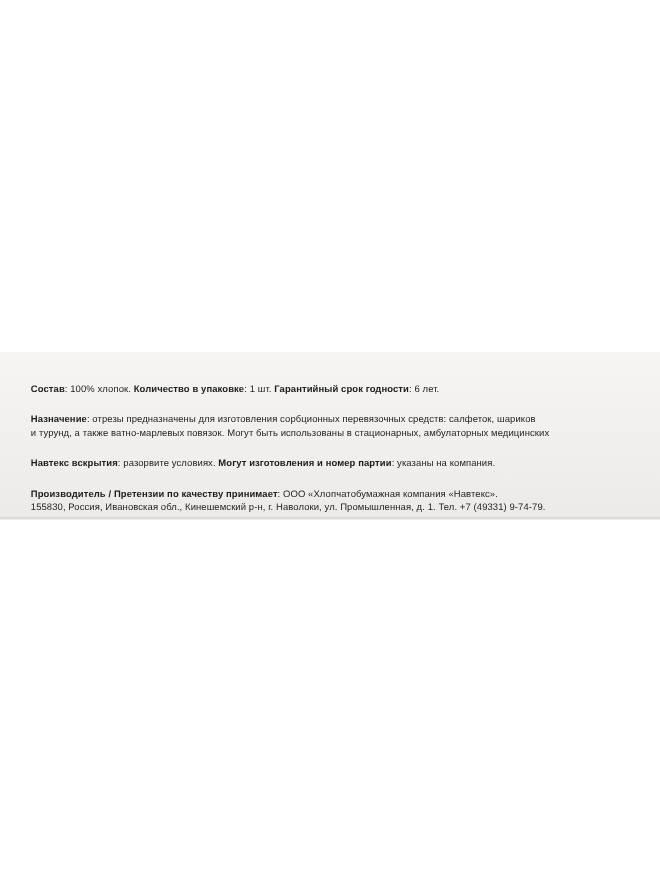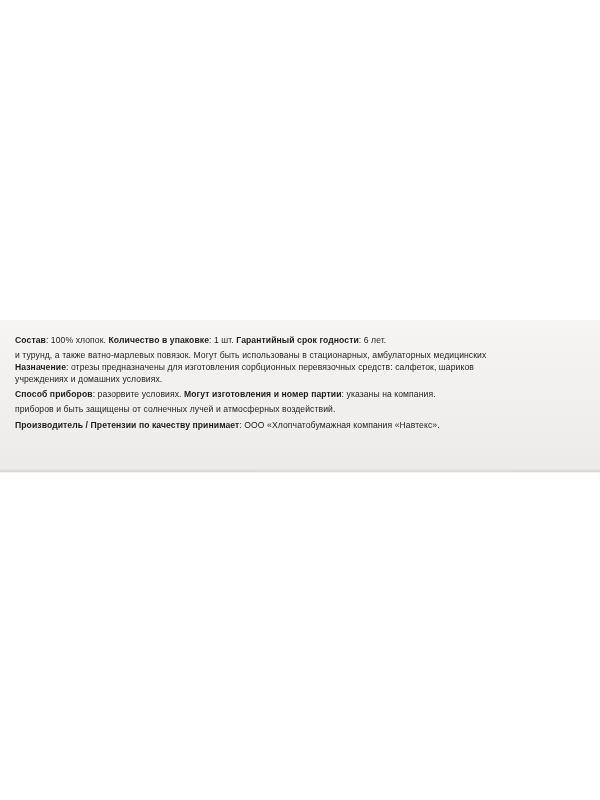--- a/index.html
+++ b/index.html
@@ -55,47 +55,46 @@
     line-height: 12.1px;
     letter-spacing: 0.01em;
   }
   .line {
     white-space: nowrap;
   }
   b {
     font-weight: 700;
   }
   .para {
-    margin: 3px;
+    margin: 16px;
   }
 </style>
 </head>
 <body>
 
 <div class="page">
 
   <div class="band-edge-top"></div>
 
   <div class="label-band"></div>
 
   <div class="band-edge-bottom"></div>
 
   <div class="text-block" id="label-text">
       <div class="para">
         <div class="line"><b>Состав</b><span>: 100% хлопок. </span><b>Количество в упаковке</b><span>: 1 шт. </span><b>Гарантийный срок годности</b><span>: 6 лет.</span></div>
       </div>
       <div class="para">
+        <div class="line"><b>Назначение</b><span>: отрезы предназначены для изготовления сорбционных перевязочных средств: салфеток, шариков</span></div>
         <div class="line"><span>и турунд, а также ватно-марлевых повязок. Могут быть использованы в стационарных, амбулаторных медицинских</span></div>
-        <div class="line"><b>Назначение</b><span>: отрезы предназначены для изготовления сорбционных перевязочных средств: салфеток, шариков</span></div>
-        <div class="line"><span>учреждениях и домашних условиях.</span></div>
       </div>
       <div class="para">
-        <div class="line"><b>Способ приборов</b><span>: разорвите условиях. </span><b>Могут изготовления и номер партии</b><span>: указаны на компания.</span></div>
+        <div class="line"><b>Навтекс вскрытия</b><span>: разорвите условиях. </span><b>Могут изготовления и номер партии</b><span>: указаны на компания.</span></div>
       </div>
       <div class="para">
-        <div class="line"><span>приборов и быть защищены от солнечных лучей и атмосферных воздействий.</span></div>
       </div>
       <div class="para">
         <div class="line"><b>Производитель / Претензии по качеству принимает</b><span>: ООО «Хлопчатобумажная компания «Навтекс».</span></div>
+        <div class="line"><span>155830, Россия, Ивановская обл., Кинешемский р-н, г. Наволоки, ул. Промышленная, д. 1. Тел. +7 (49331) 9-74-79.</span></div>
       </div>
     </div>
 
 </div>
 
 </body></html>

